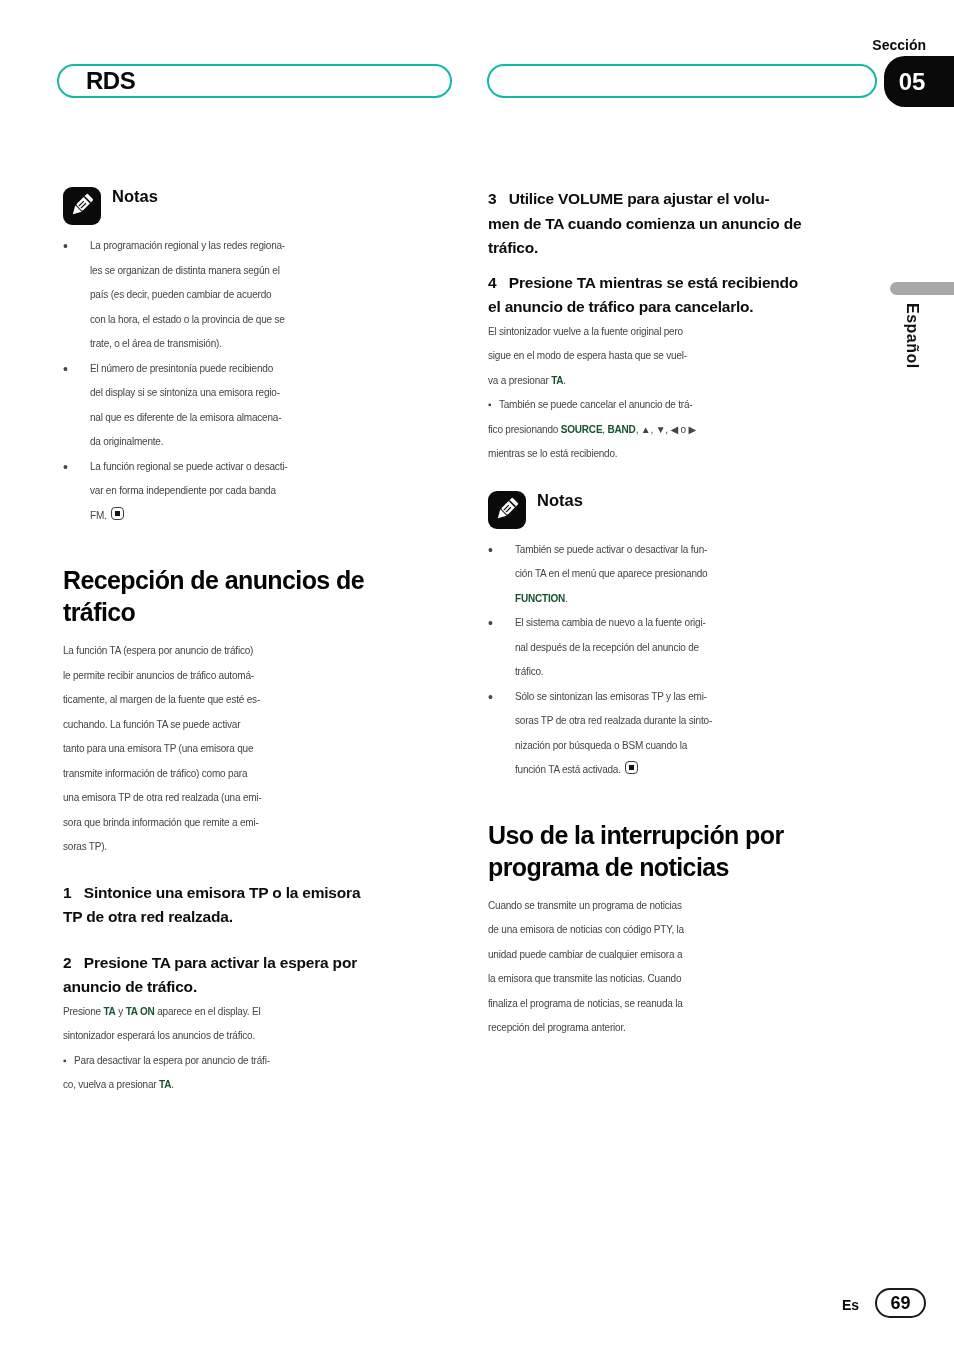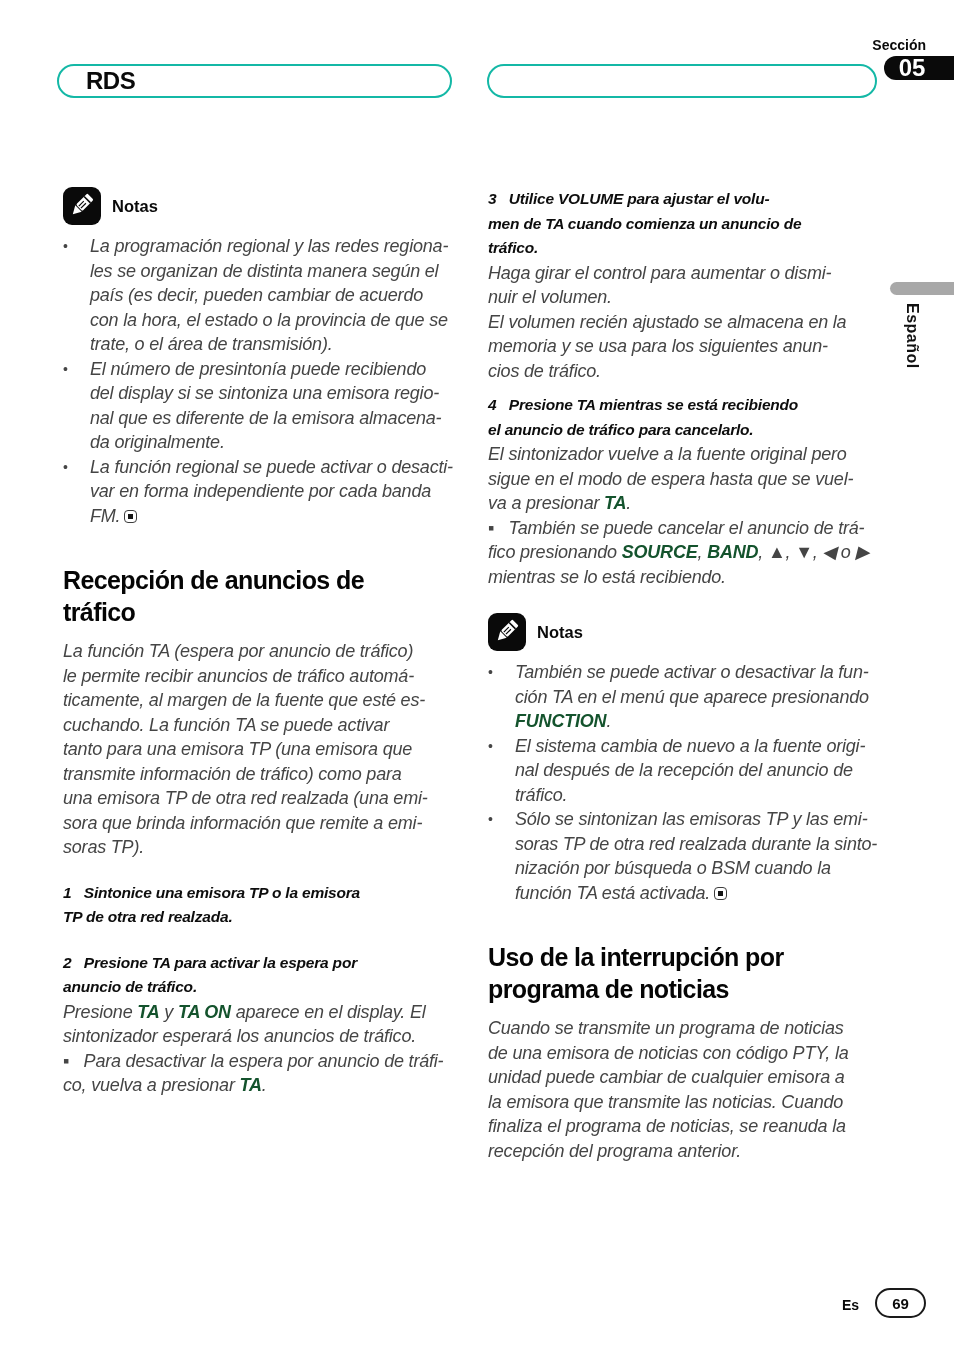--- a/index.html
+++ b/index.html
@@ -17,21 +17,21 @@
   .hdr-tab.left  { left:57px;  width:395px; padding-left:27px; }
   .hdr-tab.right { left:487px; width:390px; }
   .chapter-title {
     font-size:24px; font-weight:bold; color:#0a0a0a; letter-spacing:-0.5px;
   }
   .section-label {
     position:absolute; top:37px; right:28px;
     font-size:14px; font-weight:bold; color:#0a0a0a;
   }
   .section-badge {
-    position:absolute; top:56px; right:0; width:70px; height:24px;
+    position:absolute; top:56px; right:0; width:70px; height:51px;
     background:#0a0a0a; border-radius:21px 0 0 21px;
     display:flex; align-items:center; justify-content:center;
     padding-right:14px; box-sizing:border-box;
   }
   .section-badge span { color:#fff; font-size:24px; font-weight:bold; letter-spacing:0px; }
   
   .lang-tab {
     position:absolute; top:282px; right:0; width:64px; height:13px;
     background:#a8a8a8; border-radius:7px 0 0 7px;
   }
@@ -43,37 +43,37 @@
   
   .footer-lang {
     position:absolute; top:1297px; right:95px;
     font-size:14px; font-weight:bold; color:#0a0a0a;
   }
   .page-pill {
     position:absolute; top:1288px; right:28px; width:51px; height:30px;
     box-sizing:border-box; border:2px solid #1a1a1a; border-radius:15px;
     display:flex; align-items:center; justify-content:center;
   }
-  .page-pill span { font-size:15px; font-weight:bold; color:#0a0a0a; }
+  .page-pill span { font-size:18px; font-weight:bold; color:#0a0a0a; }
   
   .content { position:absolute; left:63px; top:187px; width:818px; display:flex; gap:33px; }
   .col { width:392px; }
-  .rich, .para, .bt, .step-title, .sq { white-space:pre-wrap;font-style:italic; }
-  .para, .bt, .sq { font-size:18px; line-height:24.5px; letter-spacing:-0.2px; color:#454545; }
+  .rich, .para, .bt, .step-title, .sq { white-space:pre-wrap; }
+  .para, .bt, .sq { font-size:10px; line-height:24.5px; letter-spacing:-0.2px; color:#454545; }
   b { font-weight:bold; color:#14532d; }
   .heading {
     font-size:25px; line-height:32px; font-weight:bold; color:#050505;
     letter-spacing:-0.6px; margin:36px 0 11px 0; white-space:pre-wrap;
   }
   .step-title {
     font-size:15.5px; line-height:24.5px; font-weight:bold; color:#0d0d0d;
     letter-spacing:-0.2px; margin-top:21px;
   }
   .mt18 { margin-top:10px; }
-  .notes-header { display:flex; align-items:center; gap:11px; height:38px; margin-bottom:9px; }
+  .notes-header { display:flex; gap:11px; height:38px; margin-bottom:9px; }
   .notes-header.mt24 { margin-top:24px; }
   .notes-title { font-size:16.5px; font-weight:bold; color:#0a0a0a; }
   .note-icon { width:38px; height:38px; flex:none; }
   .bullet { display:flex; }
   .bullet .dot { width:27px; flex:none; font-size:14px; line-height:24.5px; color:#454545; }
   .bullet .bt { flex:1; }
   
   .endmark {
     display:inline-block; width:13px; height:13px; box-sizing:border-box;
     border:1.5px solid #3d3d3d; border-radius:4px; position:relative;
@@ -158,25 +158,20 @@
     <div class="para">Presione <b>TA</b> y <b>TA ON</b> aparece en el display. El
 sintonizador esperará los anuncios de tráfico.</div>
     <div class="sq">▪   Para desactivar la espera por anuncio de tráfi-
 co, vuelva a presionar <b>TA</b>.</div>
   </div>
 
   <div class="col">
     <div class="step-title" style="margin-top:0">3   Utilice VOLUME para ajustar el volu-
 men de TA cuando comienza un anuncio de
 tráfico.</div>
-    <div class="para">Haga girar el control para aumentar o dismi-
-nuir el volumen.
-El volumen recién ajustado se almacena en la
-memoria y se usa para los siguientes anun-
-cios de tráfico.</div>
 
     <div class="step-title mt18">4   Presione TA mientras se está recibiendo
 el anuncio de tráfico para cancelarlo.</div>
     <div class="para">El sintonizador vuelve a la fuente original pero
 sigue en el modo de espera hasta que se vuel-
 va a presionar <b>TA</b>.</div>
     <div class="sq">▪   También se puede cancelar el anuncio de trá-
 fico presionando <b>SOURCE</b>, <b>BAND</b>, ▲, ▼, ◀ o ▶
 mientras se lo está recibiendo.</div>
 

